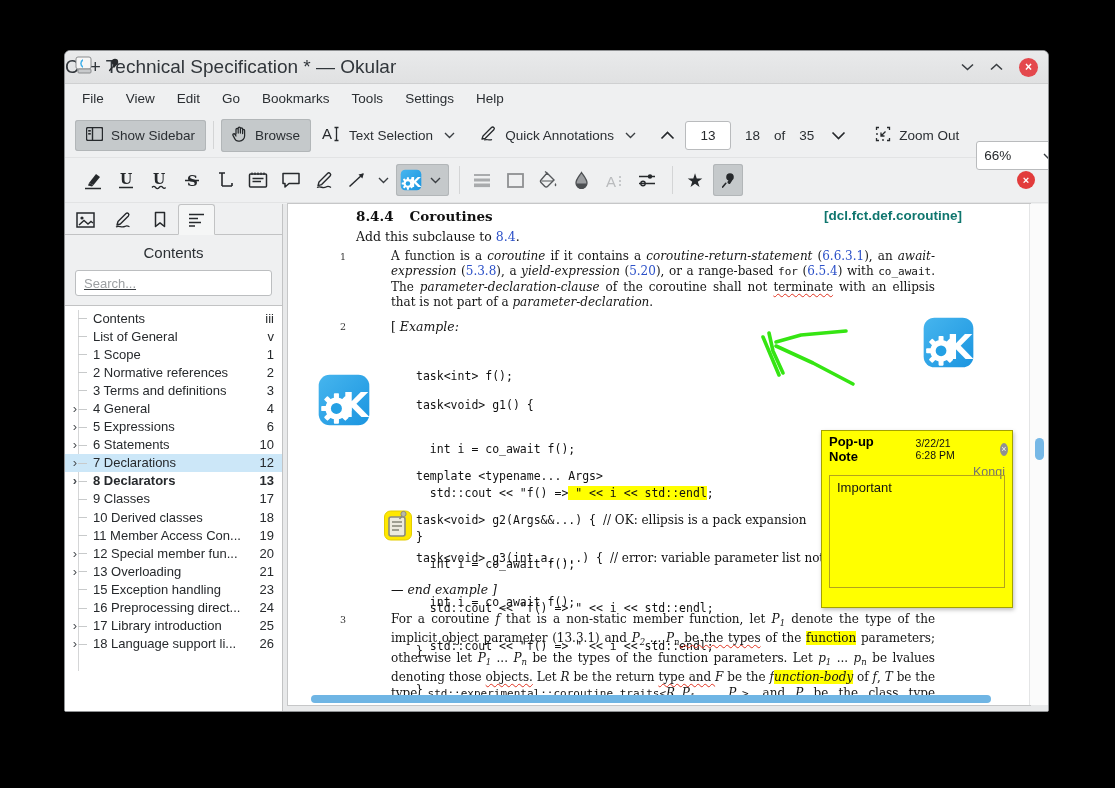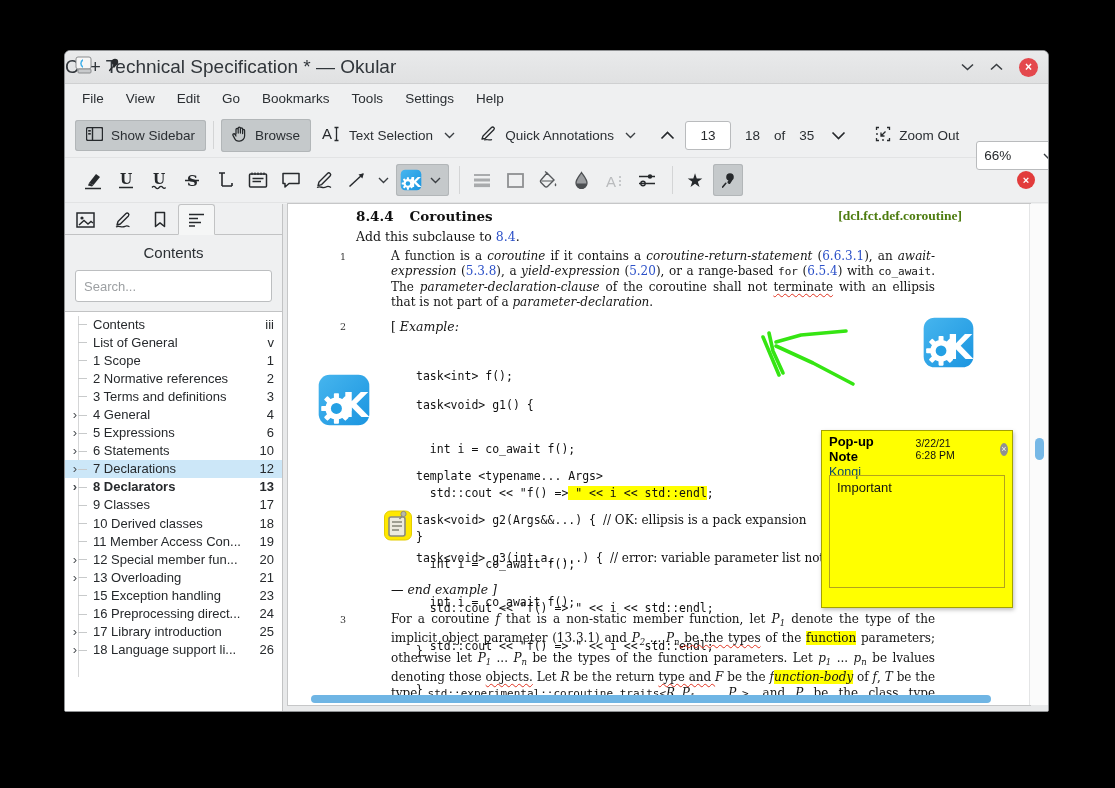--- a/index.html
+++ b/index.html
@@ -49,43 +49,43 @@
 
   
   .content { position: absolute; left: 0; top: 153px; width: 983px; height: 507px; display: flex; }
 
   
   .sidebar { width: 218px; height: 100%; border-right: 1px solid #c2c3c4; display: flex; flex-direction: column; background: #eff0f1; }
   .tabstrip { height: 31px; display: flex; padding-left: 2px; border-bottom: 1px solid #c2c3c4; }
   .tab { width: 37px; height: 31px; display: flex; align-items: center; justify-content: center; }
   .tab.active { background: #f5f6f6; border: 1px solid #c2c3c4; border-bottom: 1px solid #f5f6f6; border-radius: 3px 3px 0 0; margin-bottom: -1px; }
   .sb-title { text-align: center; font-size: 15px; color: #2b2f33; padding: 9px 0 7px; }
-  .search { margin: 2px 10px 9px; height: 32px; background: #fff; border: 1px solid #bcbec0; border-radius: 3px;
-            width: auto; font-size: 13px; color: #3a3e42; padding: 0 8px; }
+  .search { margin: 2px 10px 9px; height: 26px; background: #fff; border: 1px solid #bcbec0; border-radius: 3px;
+            width: auto; font-size: 13px; color: #3a3e42; padding: 0 8px; text-decoration: underline; }
   .search::placeholder { color: #9da0a3; }
   .toc { flex: 1; background: #fff; border-top: 1px solid #c2c3c4; position: relative; padding: 3px 0 0 0; overflow: hidden; }
   .toc::before { content: ""; position: absolute; left: 13px; top: 4px; height: 361px; width: 1px; background: #d5d6d7; }
   .toc-row { position: relative; height: 18.1px; display: flex; align-items: center; padding-right: 8px; font-size: 13px; color: #26292c; }
   .toc-row .twig { position: absolute; left: 13px; top: 50%; width: 9px; height: 1px; background: #c8cacb; }
   .toc-row .exp { position: absolute; left: 3px; top: 0; width: 14px; height: 100%; display: flex; align-items: center;
                   justify-content: center; font-size: 13px; color: #4a4e52; }
   .toc-row .lbl { margin-left: 28px; white-space: nowrap; overflow: hidden; }
   .toc-row .pg { margin-left: auto; }
   .toc-row.selected { background: #cce7f8; }
   .toc-row.bold { font-weight: bold; }
 
   
   .docarea { position: relative; flex: 1; height: 100%; background: #e8e9ea; }
   .page { position: absolute; left: 5px; top: 0; width: 742px; height: 501px; background: #fff;
           box-shadow: 0 0 0 1px #c6c7c8; overflow: hidden; }
 
   .serif { font-family: "DejaVu Serif", serif; color: #151515; }
   .doc-head { position: absolute; left: 68px; top: 4px; font-family: "DejaVu Serif", serif; font-size: 13.5px; font-weight: bold; color: #111; }
   .doc-head .gap { display: inline-block; width: 16px; }
-  .doc-tag { position: absolute; right: 68px; top: 4px; font-family: Liberation Serif, serif; font-size: 13.5px; font-weight: bold; color: #4d7c0f; }
+  .doc-tag { position: absolute; right: 68px; top: 4px; font-family: Liberation Sans, sans-serif; font-size: 13.5px; font-weight: bold; color: #0f766e; }
   .subclause { position: absolute; left: 68px; top: 25px; font-size: 12.5px; }
   .pnum { position: absolute; left: 52px; font-family: "DejaVu Serif", serif; font-size: 9.5px; color: #333; }
   .para { position: absolute; left: 103px; width: 544px; font-family: "DejaVu Serif", serif;
           font-size: 12px; line-height: 15.4px; text-align: justify; color: #151515; }
   .example-open { position: absolute; left: 103px; top: 115px; font-size: 12.5px; }
   .end-example { position: absolute; left: 103px; top: 378px; font-size: 12.5px; font-style: italic; }
   .code { position: absolute; left: 128px; font-family: "DejaVu Sans Mono", monospace; font-size: 11.5px;
           line-height: 14.6px; white-space: pre; color: #101010; }
   .sg-it { font-style: italic; }
   .sg-mono { font-family: "DejaVu Sans Mono", monospace; font-size: 11px; }
@@ -101,21 +101,21 @@
   .note-anchor { position: absolute; left: 96px; top: 304px; }
 
   
   .popup { position: absolute; left: 533px; top: 226px; width: 192px; height: 178px; background: #ffff00;
            border: 1px solid rgba(90,85,0,.55); box-shadow: 1px 2px 4px rgba(0,0,0,.25); }
   .popup-head { display: flex; align-items: center; padding: 3px 4px 0 7px; gap: 37px; }
   .popup-title { font-size: 13px; font-weight: bold; color: #000; }
   .popup-date { font-size: 10.5px; color: #111; margin-left: 2px; }
   .popup-close { margin-left: auto; width: 13px; height: 13px; border-radius: 50%; background: #8f9193;
                  color: #f4f4f4; font-size: 9px; display: flex; align-items: center; justify-content: center; line-height: 1; }
-  .popup-author { font-size: 12.5px; color: #0c4a6e; padding: 1px 7px 0; }
+  .popup-author { font-size: 12.5px; color: #737373; padding: 1px 7px 0; text-align: right; }
   .popup-body { position: absolute; left: 7px; right: 7px; top: 44px; bottom: 19px; border: 1px solid #b3a31d;
                 padding: 4px 7px; font-size: 13px; color: #141414; }
 
   
   .vscroll { position: absolute; right: 0; top: 0; width: 19px; height: 501px; background: #fbfbfb; border-left: 1px solid #e4e5e6; }
   .vthumb { position: absolute; left: 5px; top: 234px; width: 9px; height: 22px; border-radius: 5px; background: #76b8e6; }
   .hscroll-thumb { position: absolute; left: 28px; top: 491px; width: 680px; height: 8px; border-radius: 4px; background: #6fb5e4; }
 </style>
 </head>
 <body>

